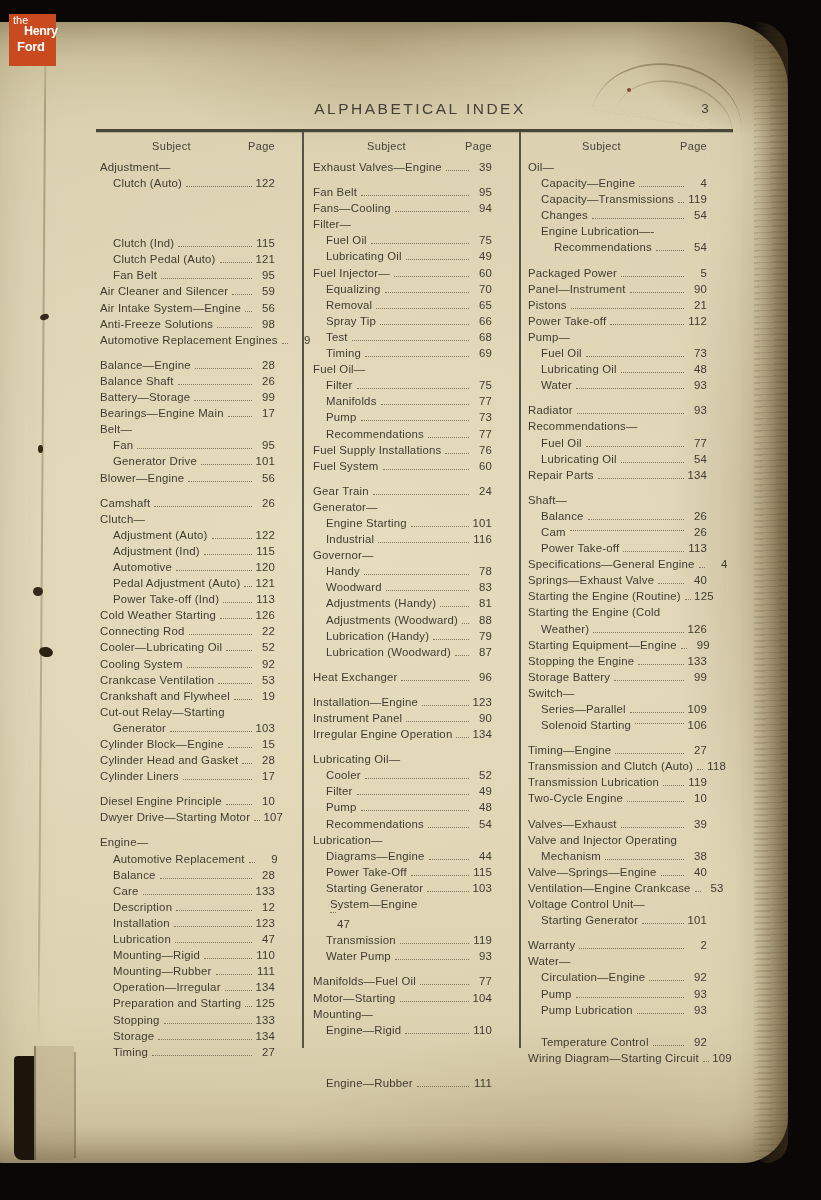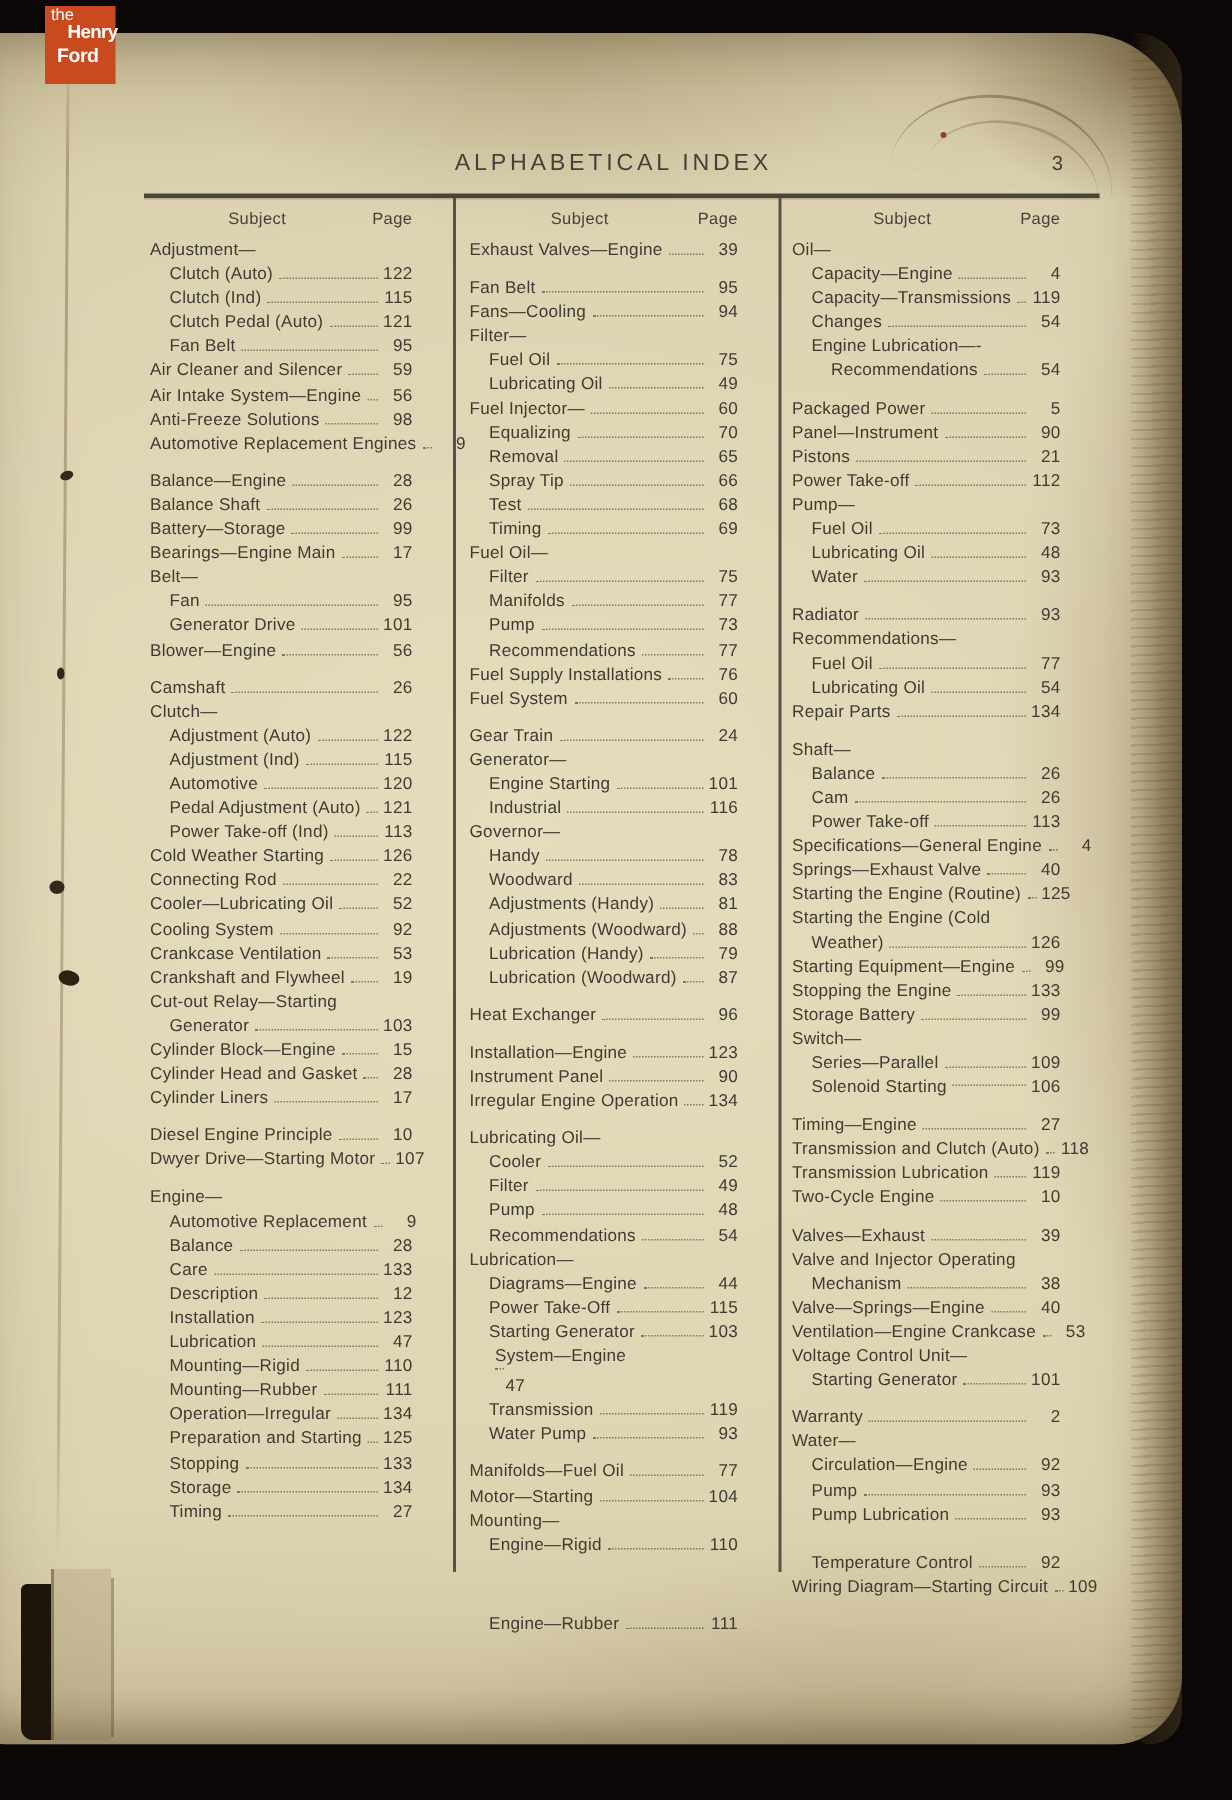--- a/index.html
+++ b/index.html
@@ -44,41 +44,41 @@
   .spot.s3{left:33px;top:587px;width:10px;height:9px;}
   .spot.s4{left:39px;top:647px;width:14px;height:10px;background:#2c2214;transform:rotate(12deg);}
   .speck{position:absolute;left:627px;top:88px;width:4px;height:4px;border-radius:50%;background:#8a4530;z-index:4;}
   .under-strip{position:absolute;left:14px;top:1056px;width:20px;height:104px;background:#1d150c;border-radius:4px 0 0 8px;z-index:3;}
   .under-line1{position:absolute;left:34px;top:1046px;width:2px;height:114px;background:rgba(70,55,30,.5);z-index:3;}
   .under-line2{position:absolute;left:74px;top:1052px;width:2px;height:106px;background:rgba(70,55,30,.35);z-index:3;}
   .under-shade{position:absolute;left:36px;top:1046px;width:38px;height:114px;background:rgba(120,100,65,.16);z-index:3;}
   
   .content{position:absolute;left:22px;top:-22px;width:788px;height:1200px;color:var(--ink);}
   .page-title{
-    position:absolute;left:249px;top:100px;width:320px;text-align:center;
+    position:absolute;left:260px;top:100px;width:320px;text-align:center;
     font-size:15.5px;letter-spacing:2.5px;color:#45413a;font-weight:400;
   }
   .folio{position:absolute;left:690px;top:101px;width:30px;text-align:center;font-size:13.5px;color:#45413a;}
   .head-rule{position:absolute;left:96px;top:129px;width:637px;height:3px;background:var(--rule);box-shadow:0 1px 0 rgba(74,69,57,.25);}
   .index-table{position:absolute;left:96px;top:132px;width:637px;height:916px;display:flex;align-items:stretch;}
   .col{box-sizing:border-box;position:relative;}
   .col1{width:206px;padding:0 27px 0 4px;}
   .col2{width:217px;border-left:2px solid var(--divider);padding:0 27px 0 9px;}
   .col3{width:214px;border-left:2px solid var(--divider);padding:0 26px 0 7px;}
   .col-head{display:flex;align-items:center;height:27px;font-size:11px;color:#46423a;letter-spacing:.3px;}
   .col-head .sub{flex:1;text-align:center;}
   .col-head .pg{min-width:32px;text-align:right;}
   .col-body{font-size:11.4px;letter-spacing:.2px;}
   .row{display:flex;align-items:baseline;line-height:16.1px;white-space:nowrap;}
   .row .t{flex-shrink:0;}
   .leader{flex:1;min-width:6px;border-bottom:1.5px dotted rgba(90,82,62,.72);margin:0 3px 3px 4px;}
   .p{min-width:20px;text-align:right;flex-shrink:0;}
   .spacer{height:9px;}
   
-  .logo{position:absolute;left:9px;top:4px;width:47px;height:52px;background:var(--logo);color:#fff;z-index:6;margin-left:21px;}
+  .logo{position:absolute;left:9px;top:14px;width:47px;height:52px;background:var(--logo);color:#fff;z-index:6;}
   .l-the{position:absolute;left:4px;top:0px;font-size:11px;font-weight:400;}
   .l-henry{position:absolute;left:15px;top:10px;font-size:12.5px;font-weight:700;letter-spacing:-.4px;}
   .l-ford{position:absolute;left:8px;top:25px;font-size:13px;font-weight:700;letter-spacing:-.3px;}
 </style>
 </head>
 <body>
 
 <div class="scene">
 
   <div class="book-page">
@@ -99,21 +99,21 @@
           </div>
           <div class="col-body" id="col-body-1">
               <div class="row">
                 <span class="t">Adjustment—</span>
               </div>
               <div class="row" style="padding-left: 13px;">
                 <span class="t">Clutch (Auto)</span>
                 <span class="leader"></span>
                 <span class="p">122</span>
               </div>
-              <div class="row" style="padding-left: 13px;">
+              <div class="row" style="padding-left: 13px; margin-top: 44px;">
                 <span class="t">Clutch (Ind)</span>
                 <span class="leader"></span>
                 <span class="p">115</span>
               </div>
               <div class="row" style="padding-left: 13px;">
                 <span class="t">Clutch Pedal (Auto)</span>
                 <span class="leader"></span>
                 <span class="p">121</span>
               </div>
               <div class="row" style="padding-left: 13px;">
@@ -701,21 +701,21 @@
               </div>
               <div class="spacer"></div>
               <div class="row">
                 <span class="t">Shaft—</span>
               </div>
               <div class="row" style="padding-left: 13px;">
                 <span class="t">Balance</span>
                 <span class="leader"></span>
                 <span class="p">26</span>
               </div>
-              <div class="row" style="padding-left: 13px;">
+              <div class="row" style="padding-left: 13px; align-items: center;">
                 <span class="t">Cam</span>
                 <span class="leader"></span>
                 <span class="p">26</span>
               </div>
               <div class="row" style="padding-left: 13px;">
                 <span class="t">Power Take-off</span>
                 <span class="leader"></span>
                 <span class="p">113</span>
               </div>
               <div class="row">

